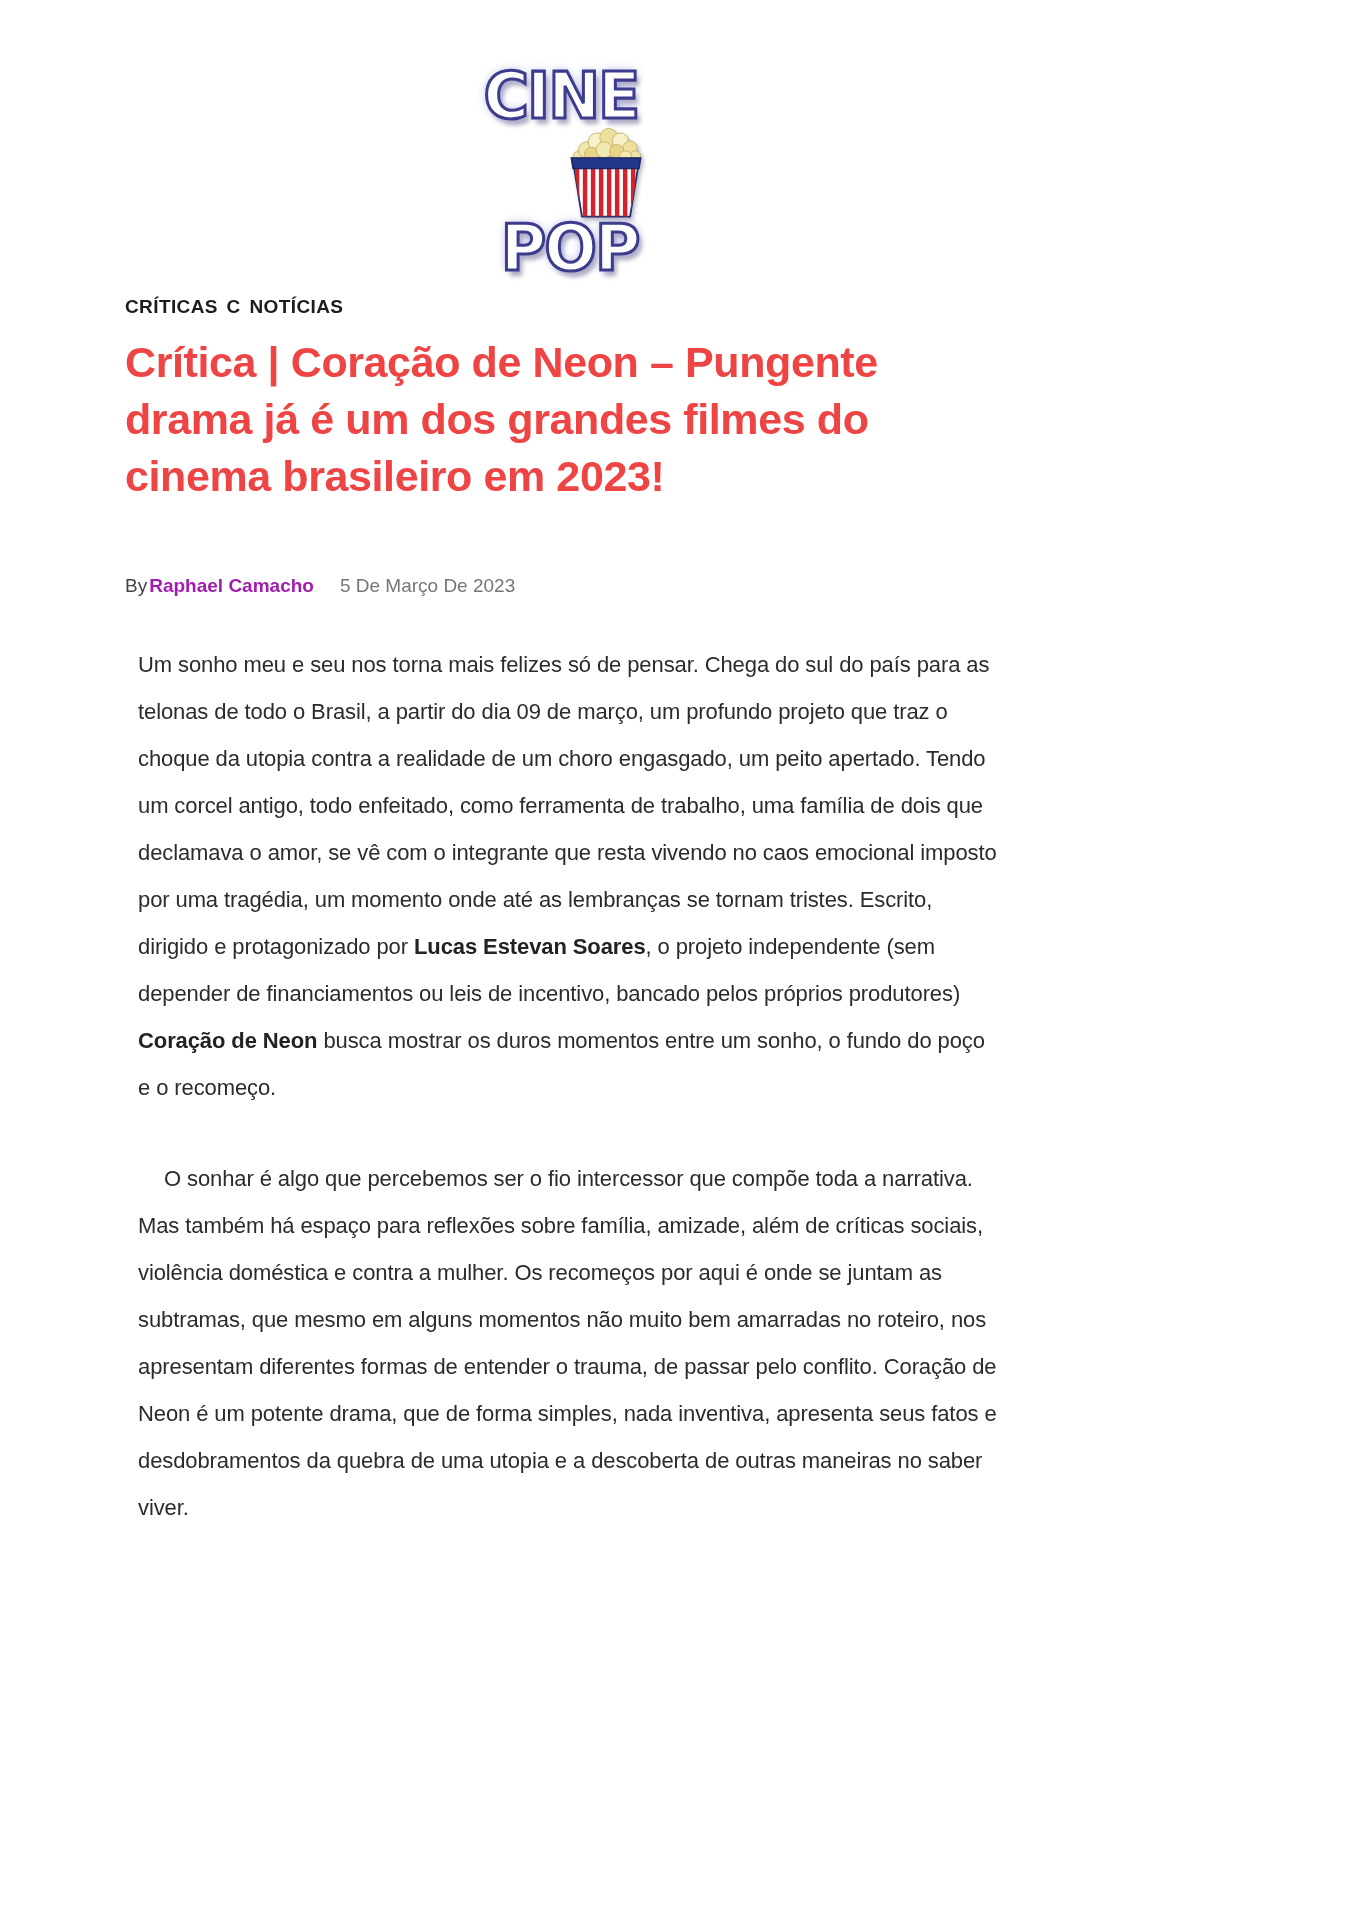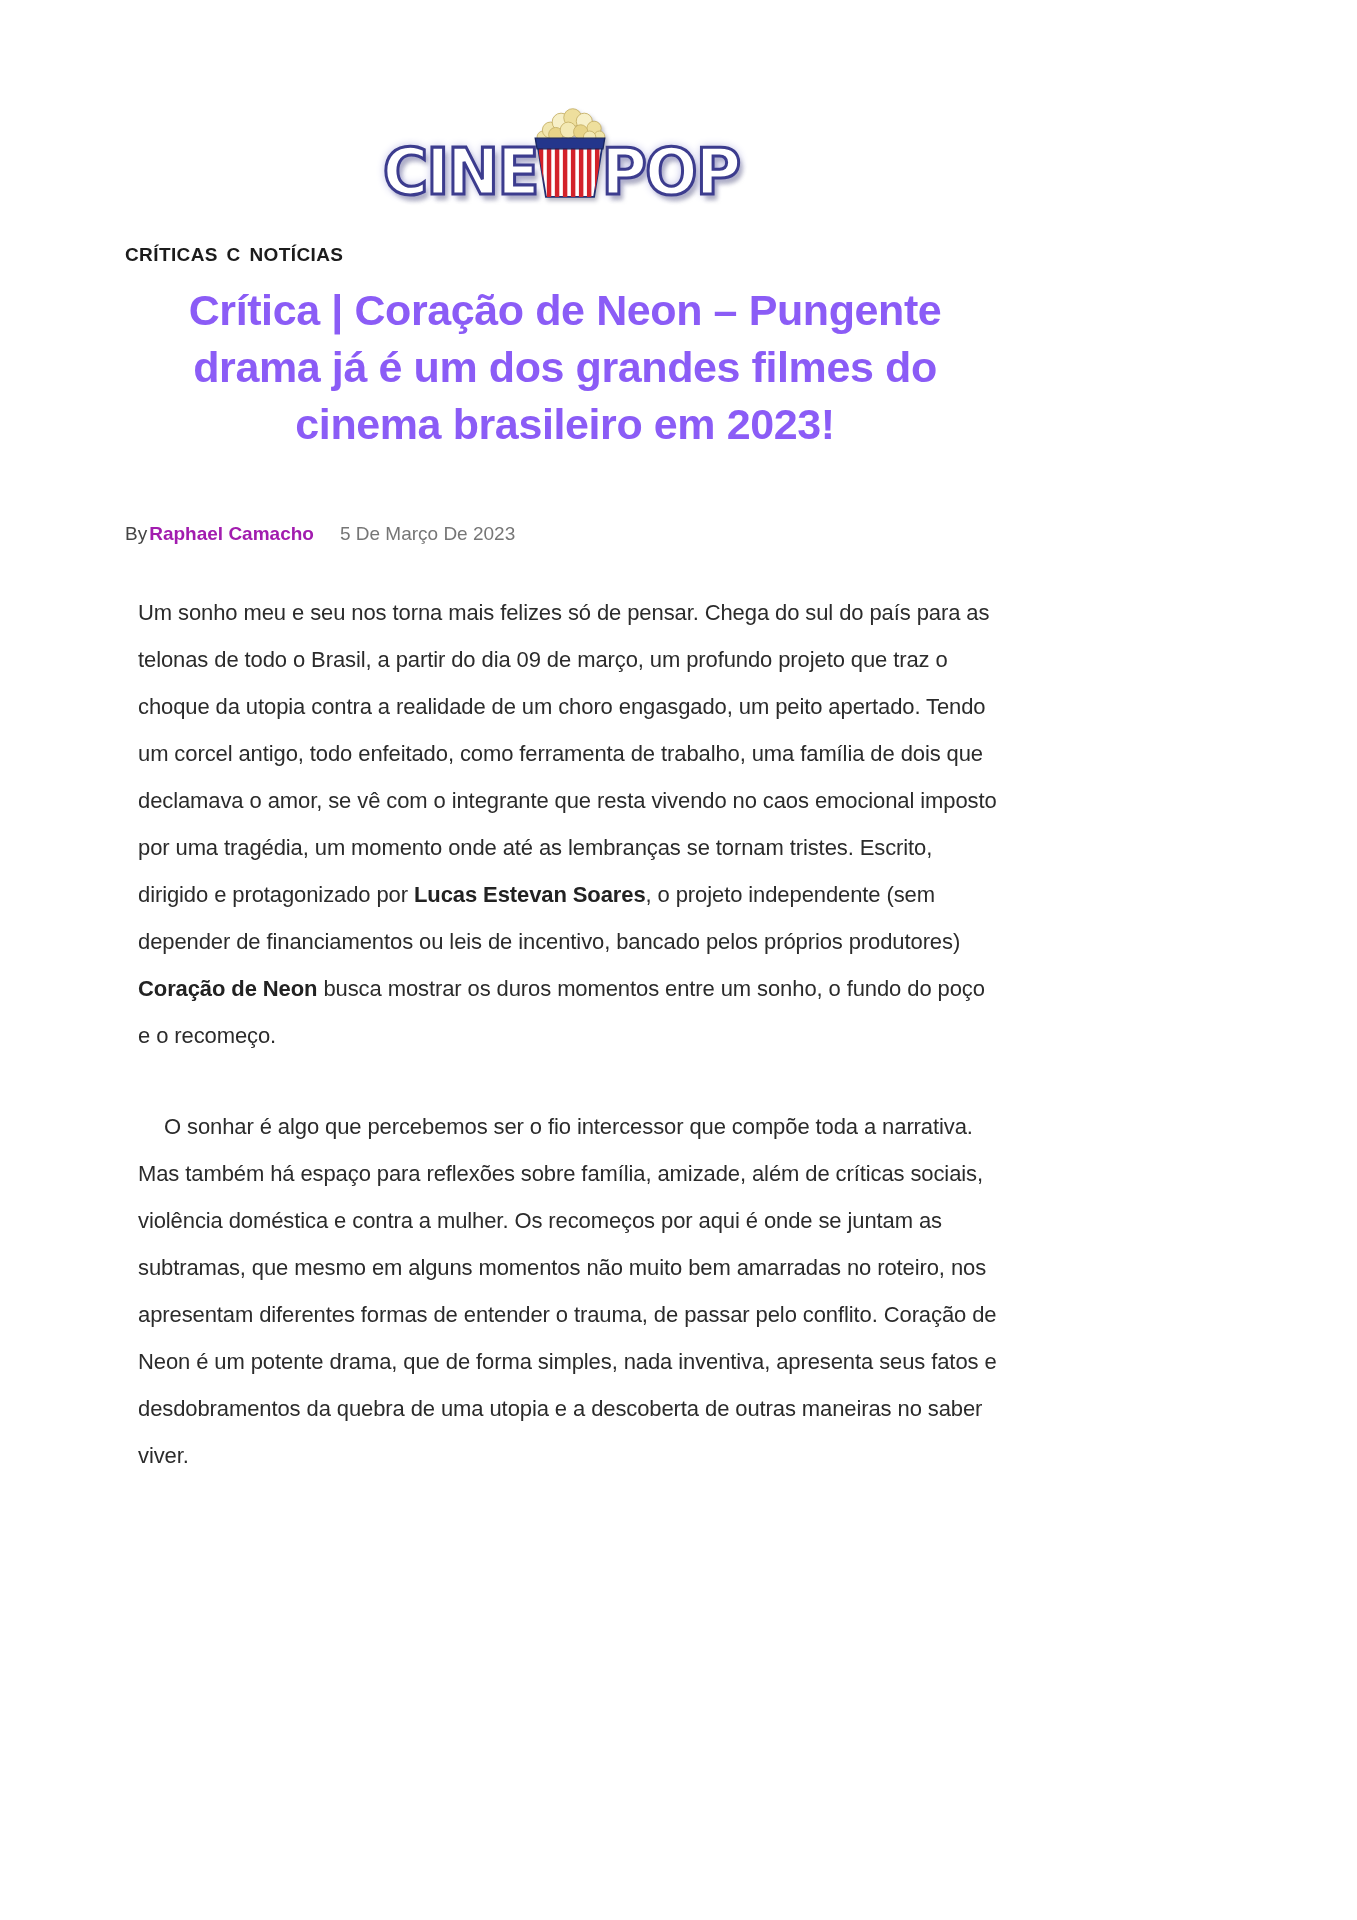--- a/index.html
+++ b/index.html
@@ -8,44 +8,44 @@
     width:1357px; height:1920px; overflow:hidden;
     font-family:"Liberation Sans", sans-serif;
     color:#2a2a2a;
   }
   .container { width:872px; margin-left:125px; }
 
   
   .site-header { padding-top:103px; text-align:center; }
   .logo {
     display:inline-flex; align-items:flex-end; justify-content:center;
-    text-decoration:none; height:97px; position:relative;
+    text-decoration:none; height:97px; position:relative;flex-direction:column;
   }
   .logo-word {
     font-family:"DejaVu Sans", sans-serif;
     font-weight:900; font-size:62px; line-height:0.92;
     color:#ffffff; letter-spacing:-2px;
     -webkit-text-stroke:3px #3c3c8e;
     text-shadow: 0 0 9px #aeaede, 4px 6px 4px rgba(110,110,140,0.55);
     transform:scaleY(1.04);
   }
   .bucket-wrap { width:82px; height:97px; margin:0 -9px; position:relative; z-index:2; }
   .bucket-wrap svg { width:100%; height:100%; display:block; filter:drop-shadow(2px 3px 2px rgba(90,90,120,.45)); }
 
   
   .category {
-    margin-top:44px;
+    margin-top:76px;
     font-size:19px; font-weight:700; letter-spacing:0.4px;
     color:#1c1c1c; text-decoration:none; display:inline-block;
     word-spacing:3px;
   }
   h1.article-title {
     margin-top:16px; width:880px;
     font-size:43px; line-height:57px; font-weight:800;
-    letter-spacing:-0.4px; color:#8b5cf6;text-align:center;
+    letter-spacing:-0.4px; color:#ef4444;
   }
   .byline { margin-top:62px; font-size:19px; color:#444; display:flex; align-items:baseline; }
   .byline .author { font-weight:700; color:#a21caf; margin-left:2px; text-decoration:none; }
   .byline .date { color:#767676; margin-left:26px;margin-top:8px; }
 
   
   .article-body { margin-top:44px; width:872px; }
   .article-body p {
     font-size:22px; line-height:47px; letter-spacing:-0.1px;
     color:#2b2b2b; margin-top:44px;

